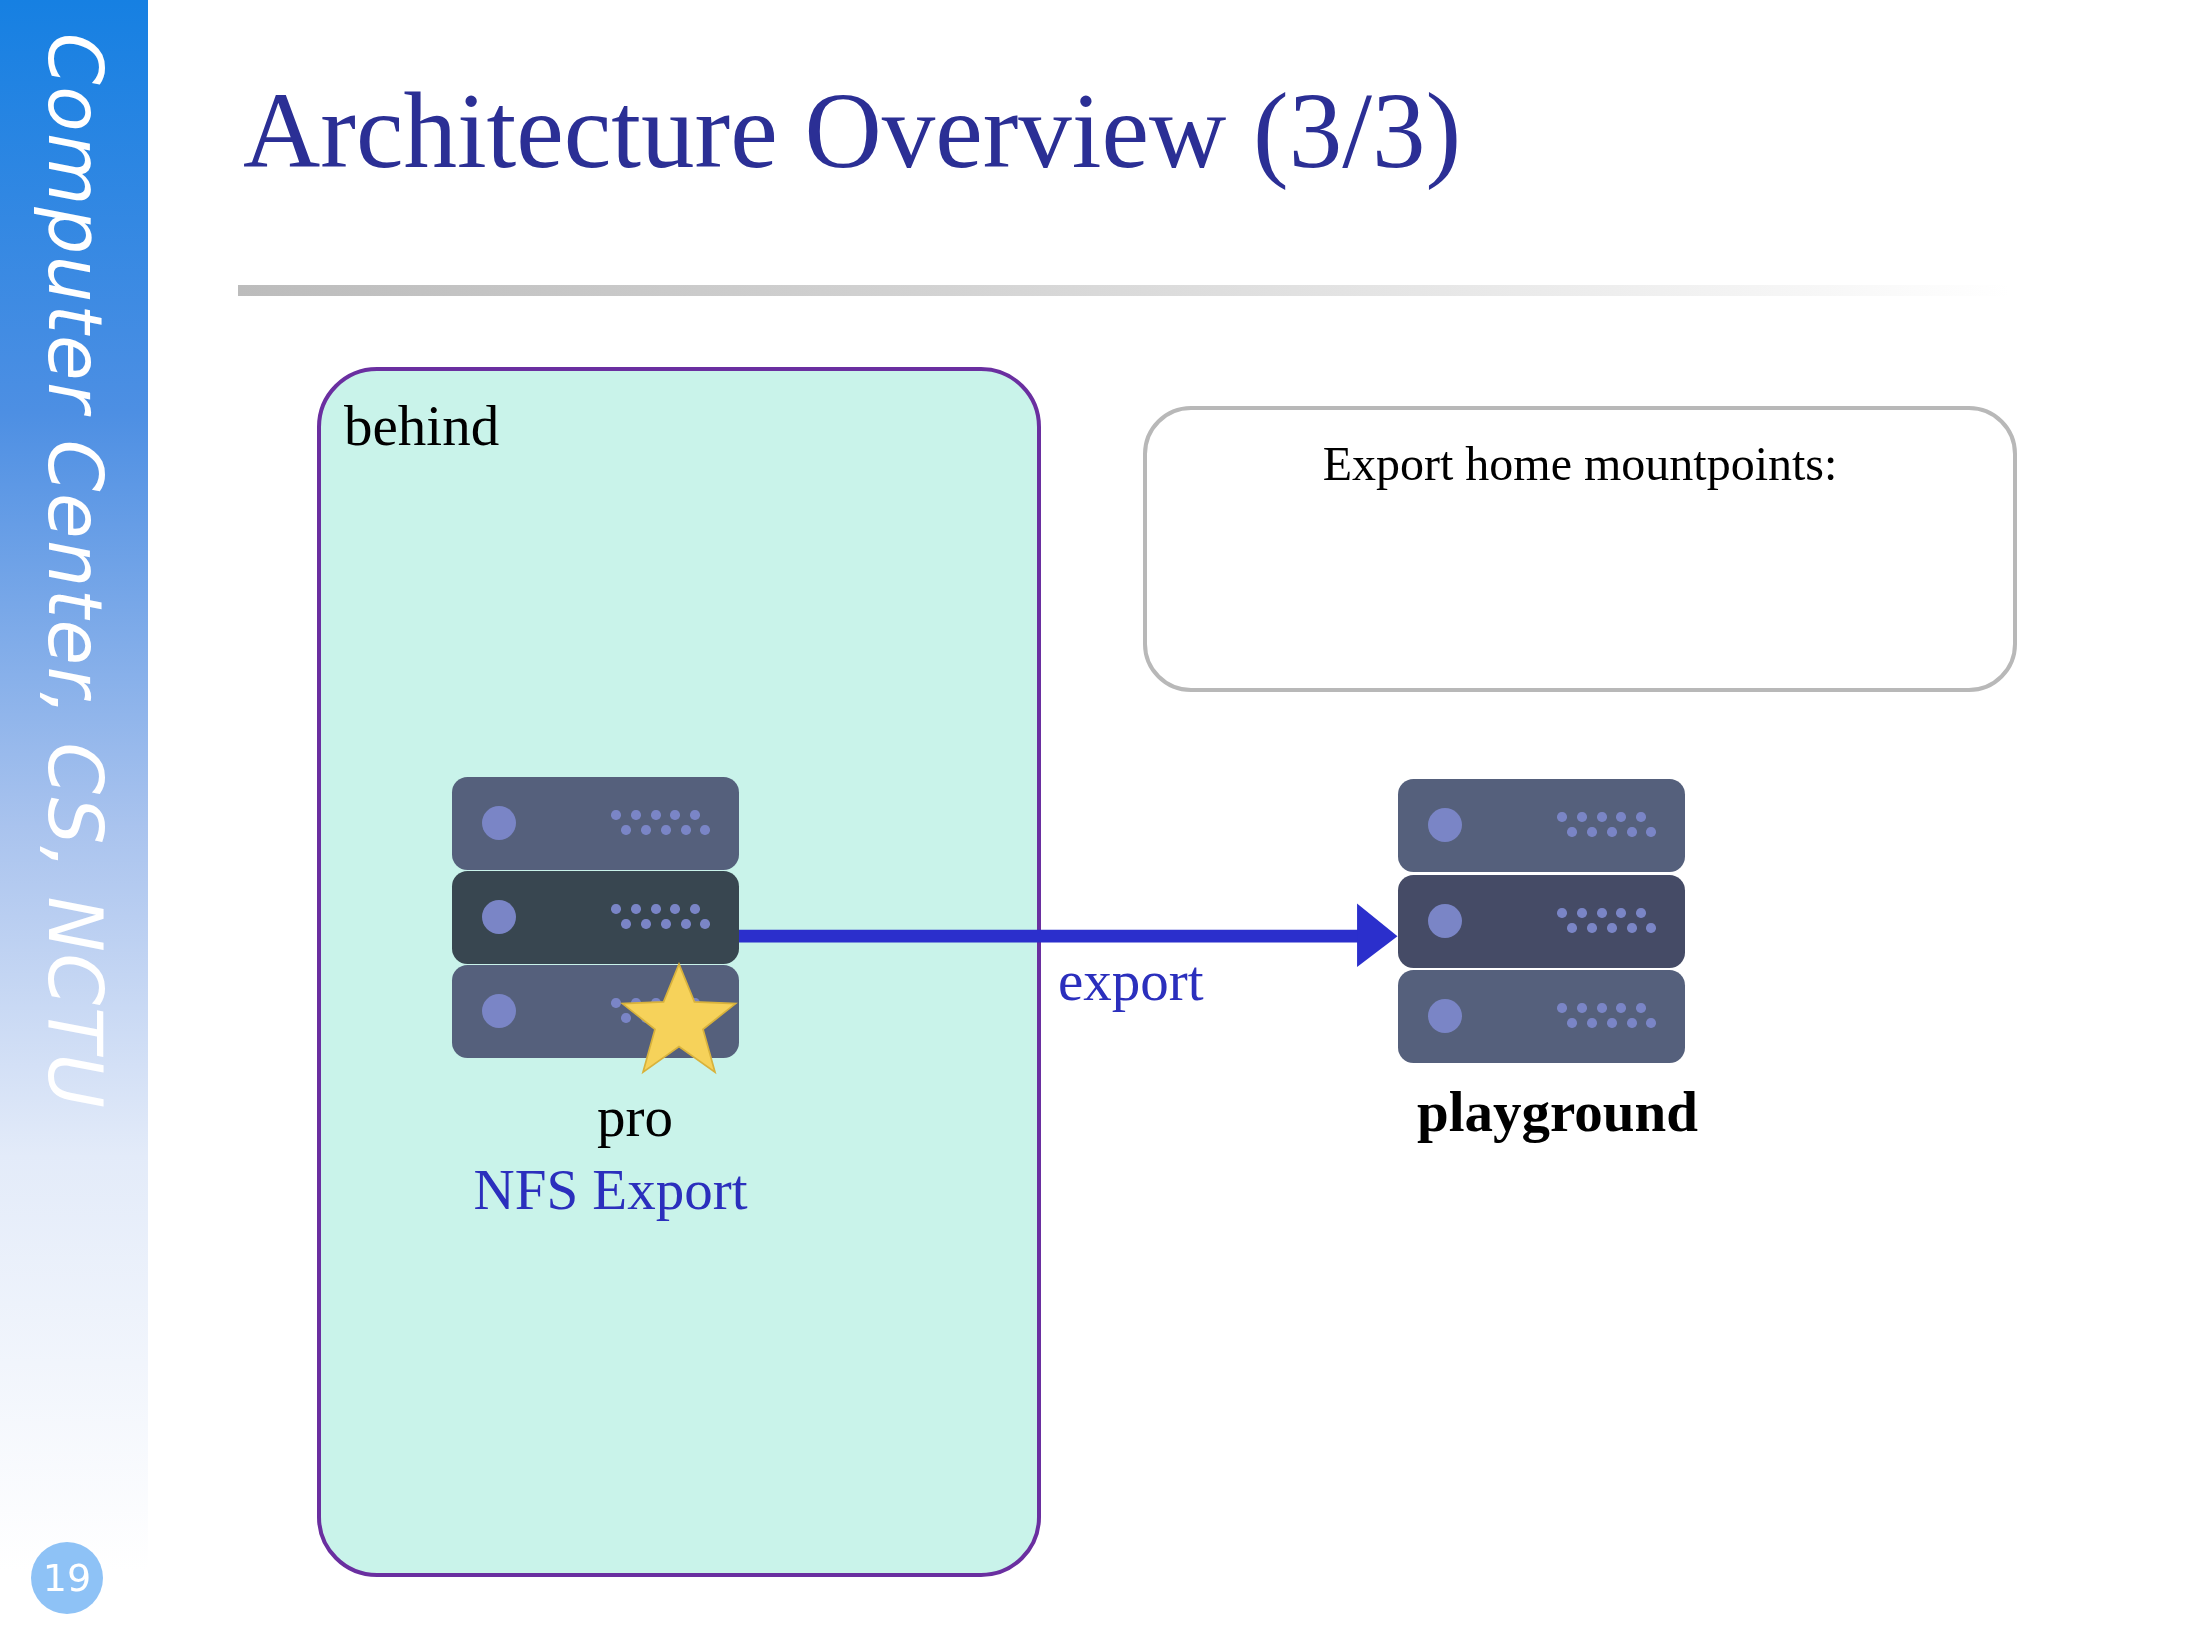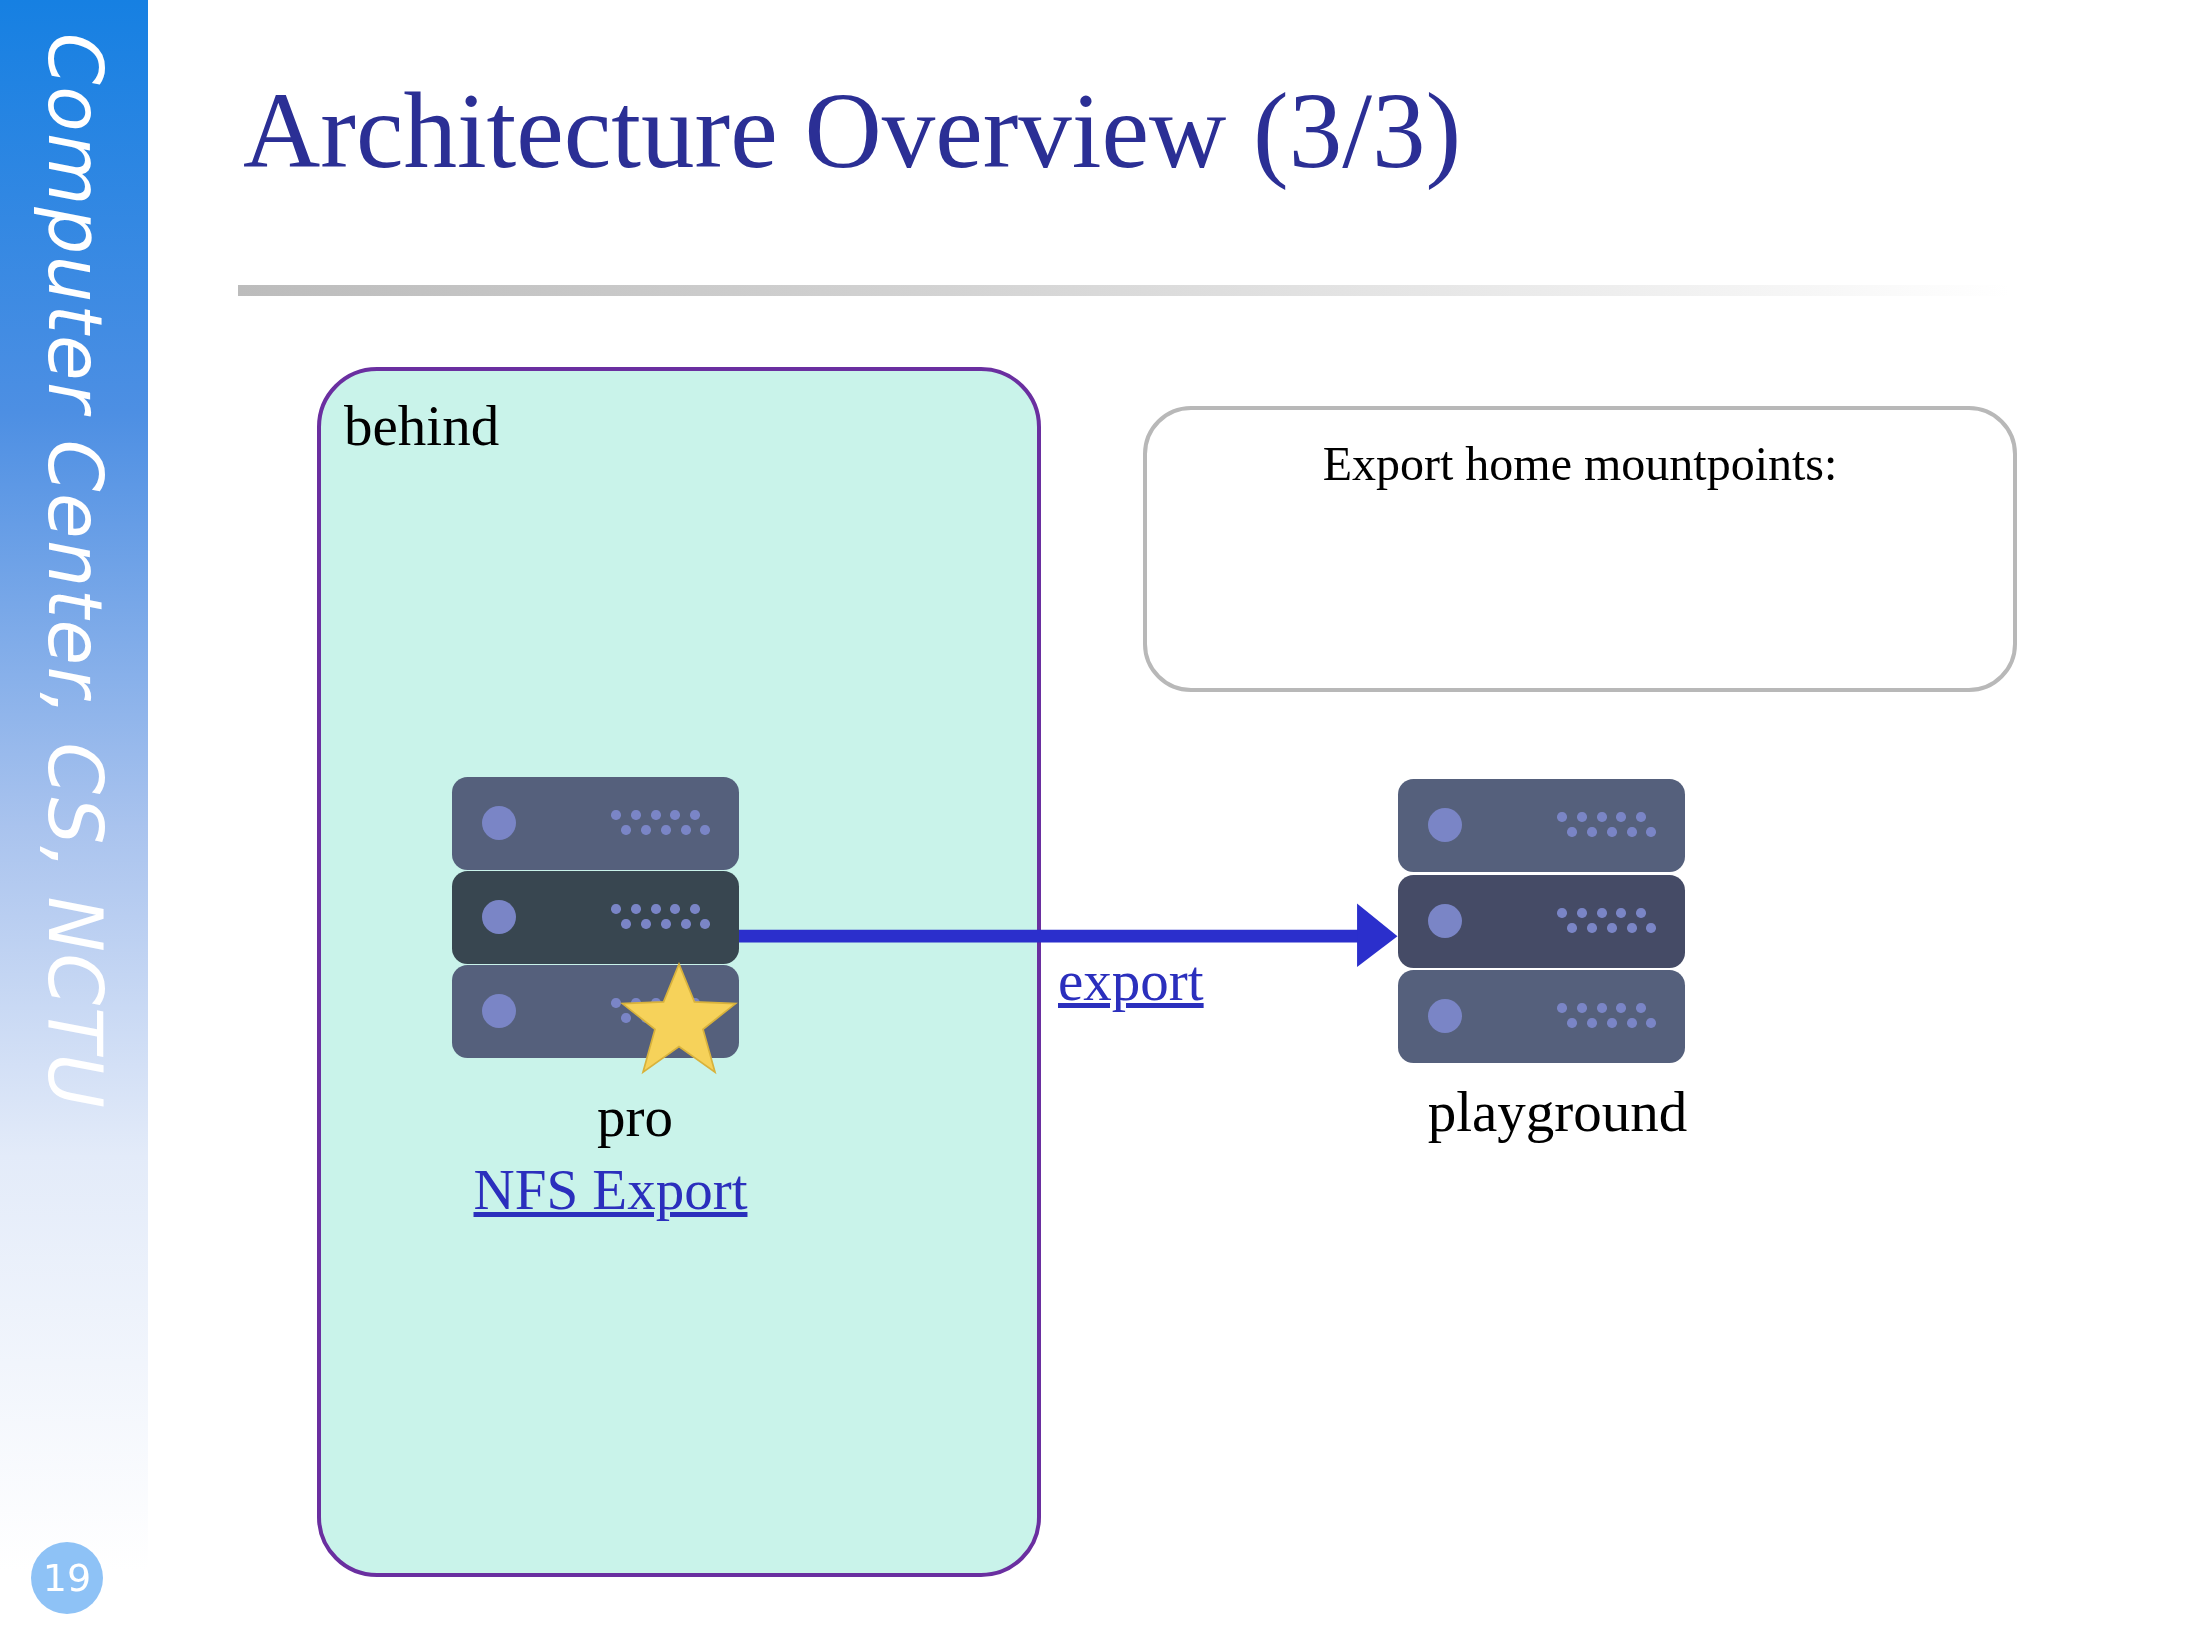--- a/index.html
+++ b/index.html
@@ -20,21 +20,21 @@
     .note-box { position:absolute; left:1143px; top:406px; width:874px; height:286px; box-sizing:border-box;
       border:4.3px solid #b8b8b8; border-radius:48px; background:#ffffff; text-align:center; padding-top:24px; }
     .note-line { font-size:48px; line-height:59px; color:#000; }
     .server { position:absolute; width:287px; }
     .unit { position:absolute; left:0; width:100%; height:93px; border-radius:15.5px; }
     .unit .led { position:absolute; left:30px; top:29px; width:34px; height:34px; border-radius:50%; background:#7a85c6; }
     .unit .dots { position:absolute; left:159px; top:29px; width:103px; height:34px; }
     .unit .dots i { position:absolute; width:9.5px; height:9.5px; border-radius:50%; background:#7a85c6; }
     .star { position:absolute; }
     .label { position:absolute; font-size:57px; line-height:69px; color:#000; white-space:nowrap; text-align:center; }
-    .label.blue { color:#2b2fbd;text-decoration:underline; }
+    .label.blue { color:#2b2fbd; }
     .arrow { position:absolute; left:0; top:0; }
   </style>
 </head>
 <body>
 
 <div class="sidebar">
   <div class="sidebar-text">Computer Center, CS, NCTU</div>
   <div class="page-badge">19</div>
 </div>
 
@@ -147,14 +147,14 @@
         <i style="left: 59px; top: 4.3px;"></i>
         <i style="left: 79px; top: 4.3px;"></i>
         <i style="left: 10.3px; top: 19px;"></i>
         <i style="left: 30px; top: 19px;"></i>
         <i style="left: 50px; top: 19px;"></i>
         <i style="left: 70px; top: 19px;"></i>
         <i style="left: 89px; top: 19px;"></i>
       </span>
   </div>
 </div>
-<div class="label" style="left:1377px; top:1077px; width:361px;">playground</div>
+<div class="label" style="left:1377px; top:1077px; width:361px;font-weight:bold;">playground</div>
 
 
 </body></html>

